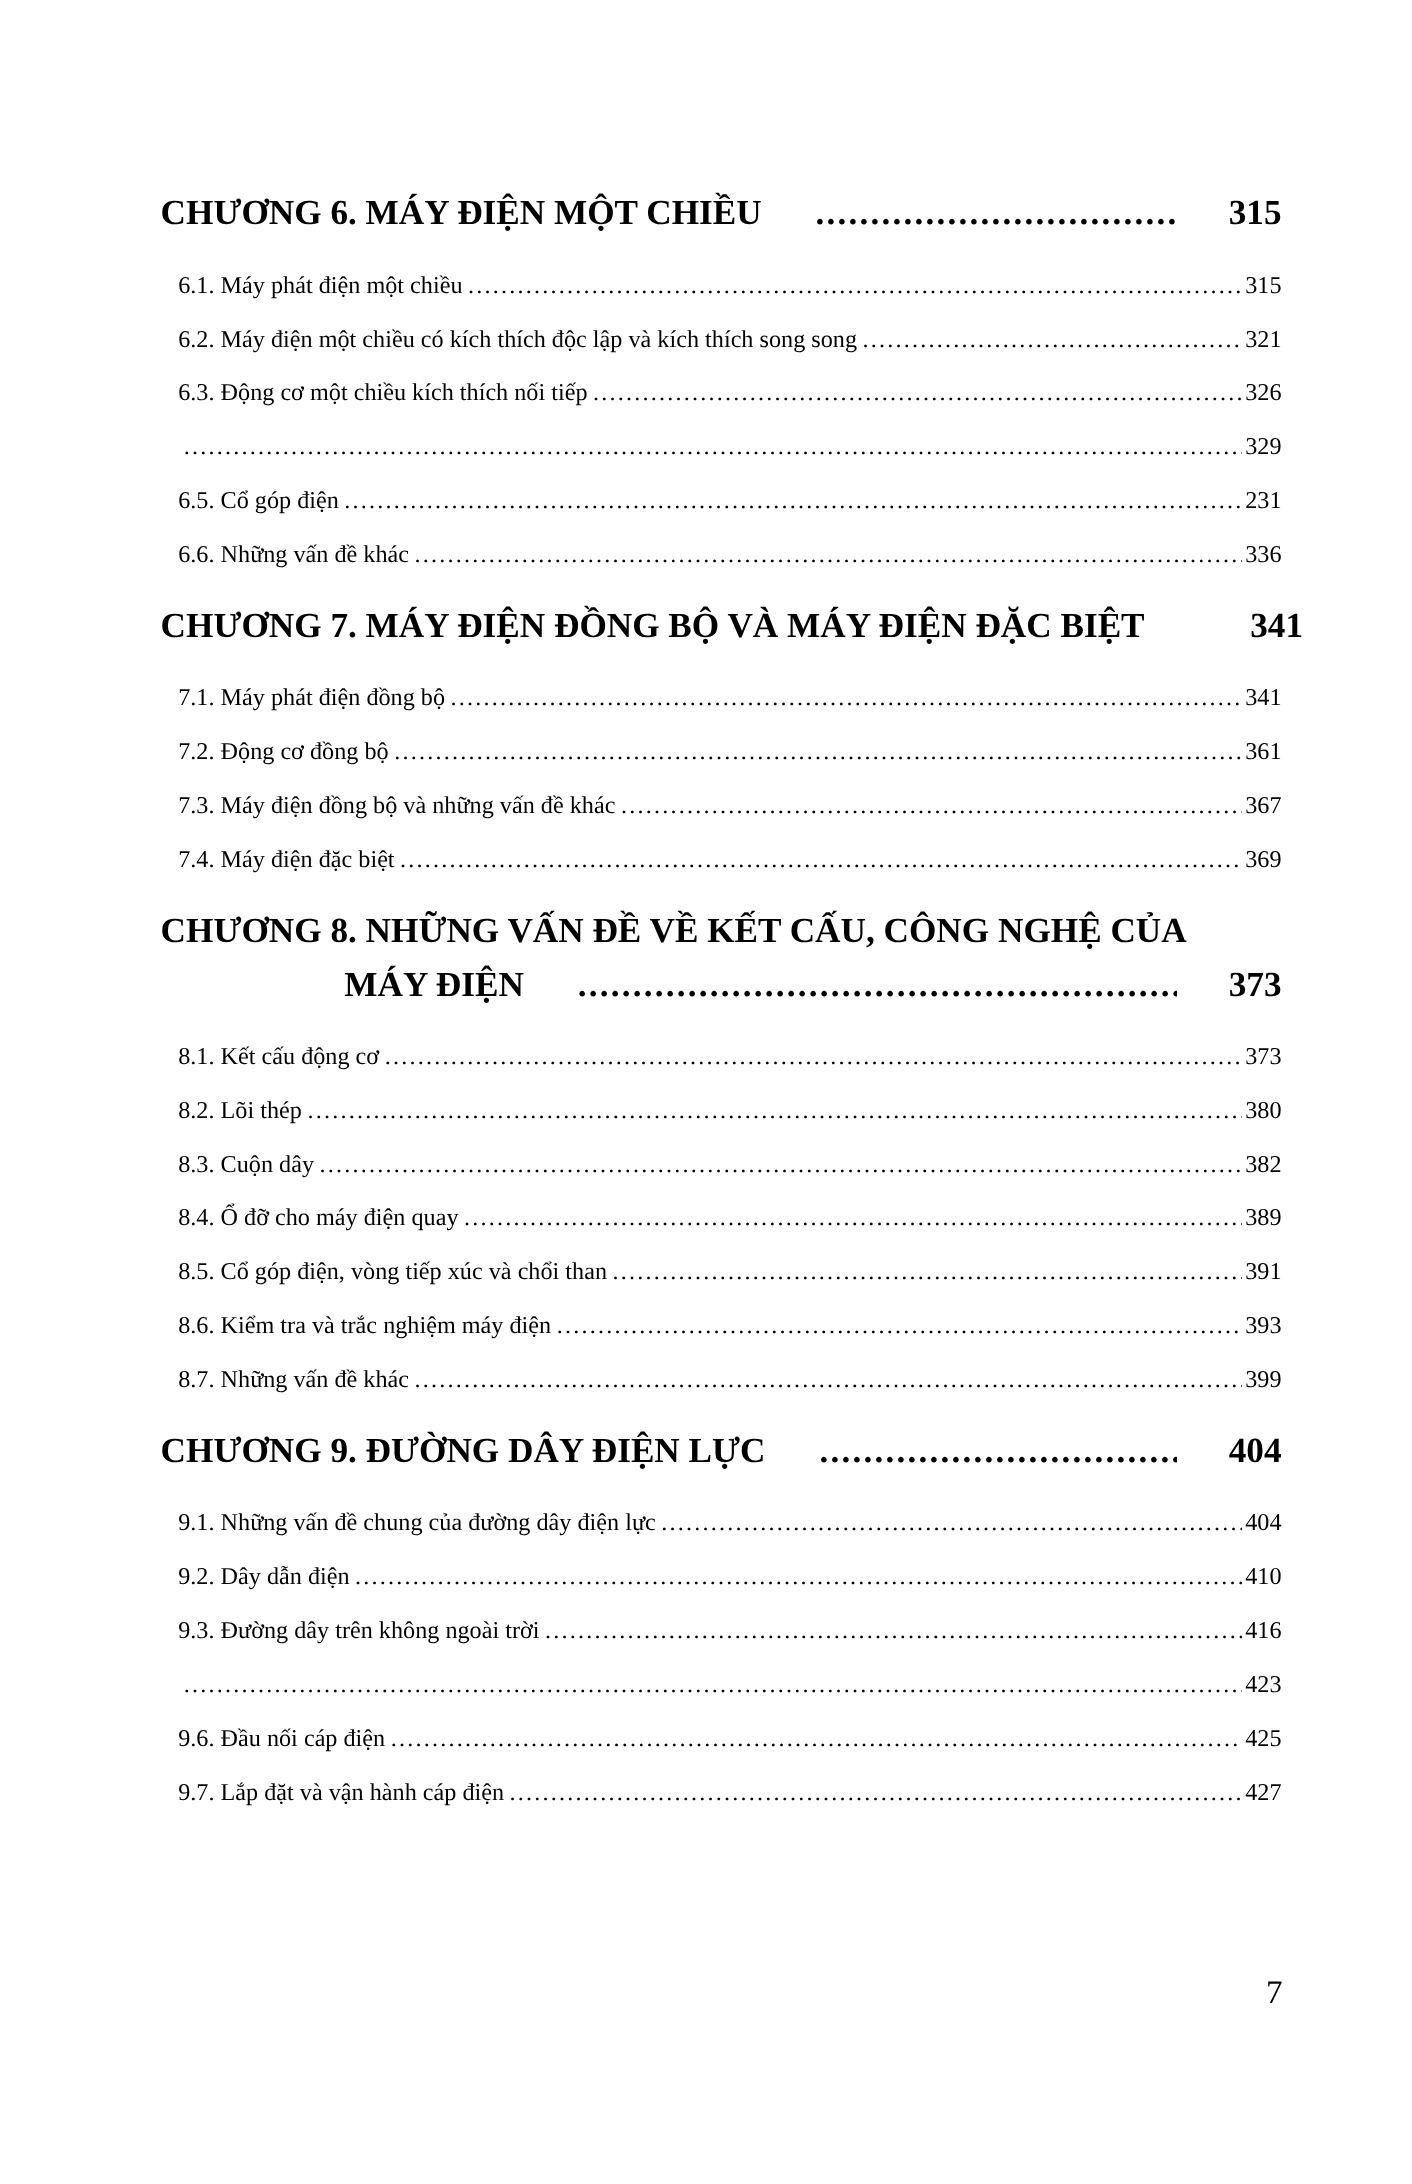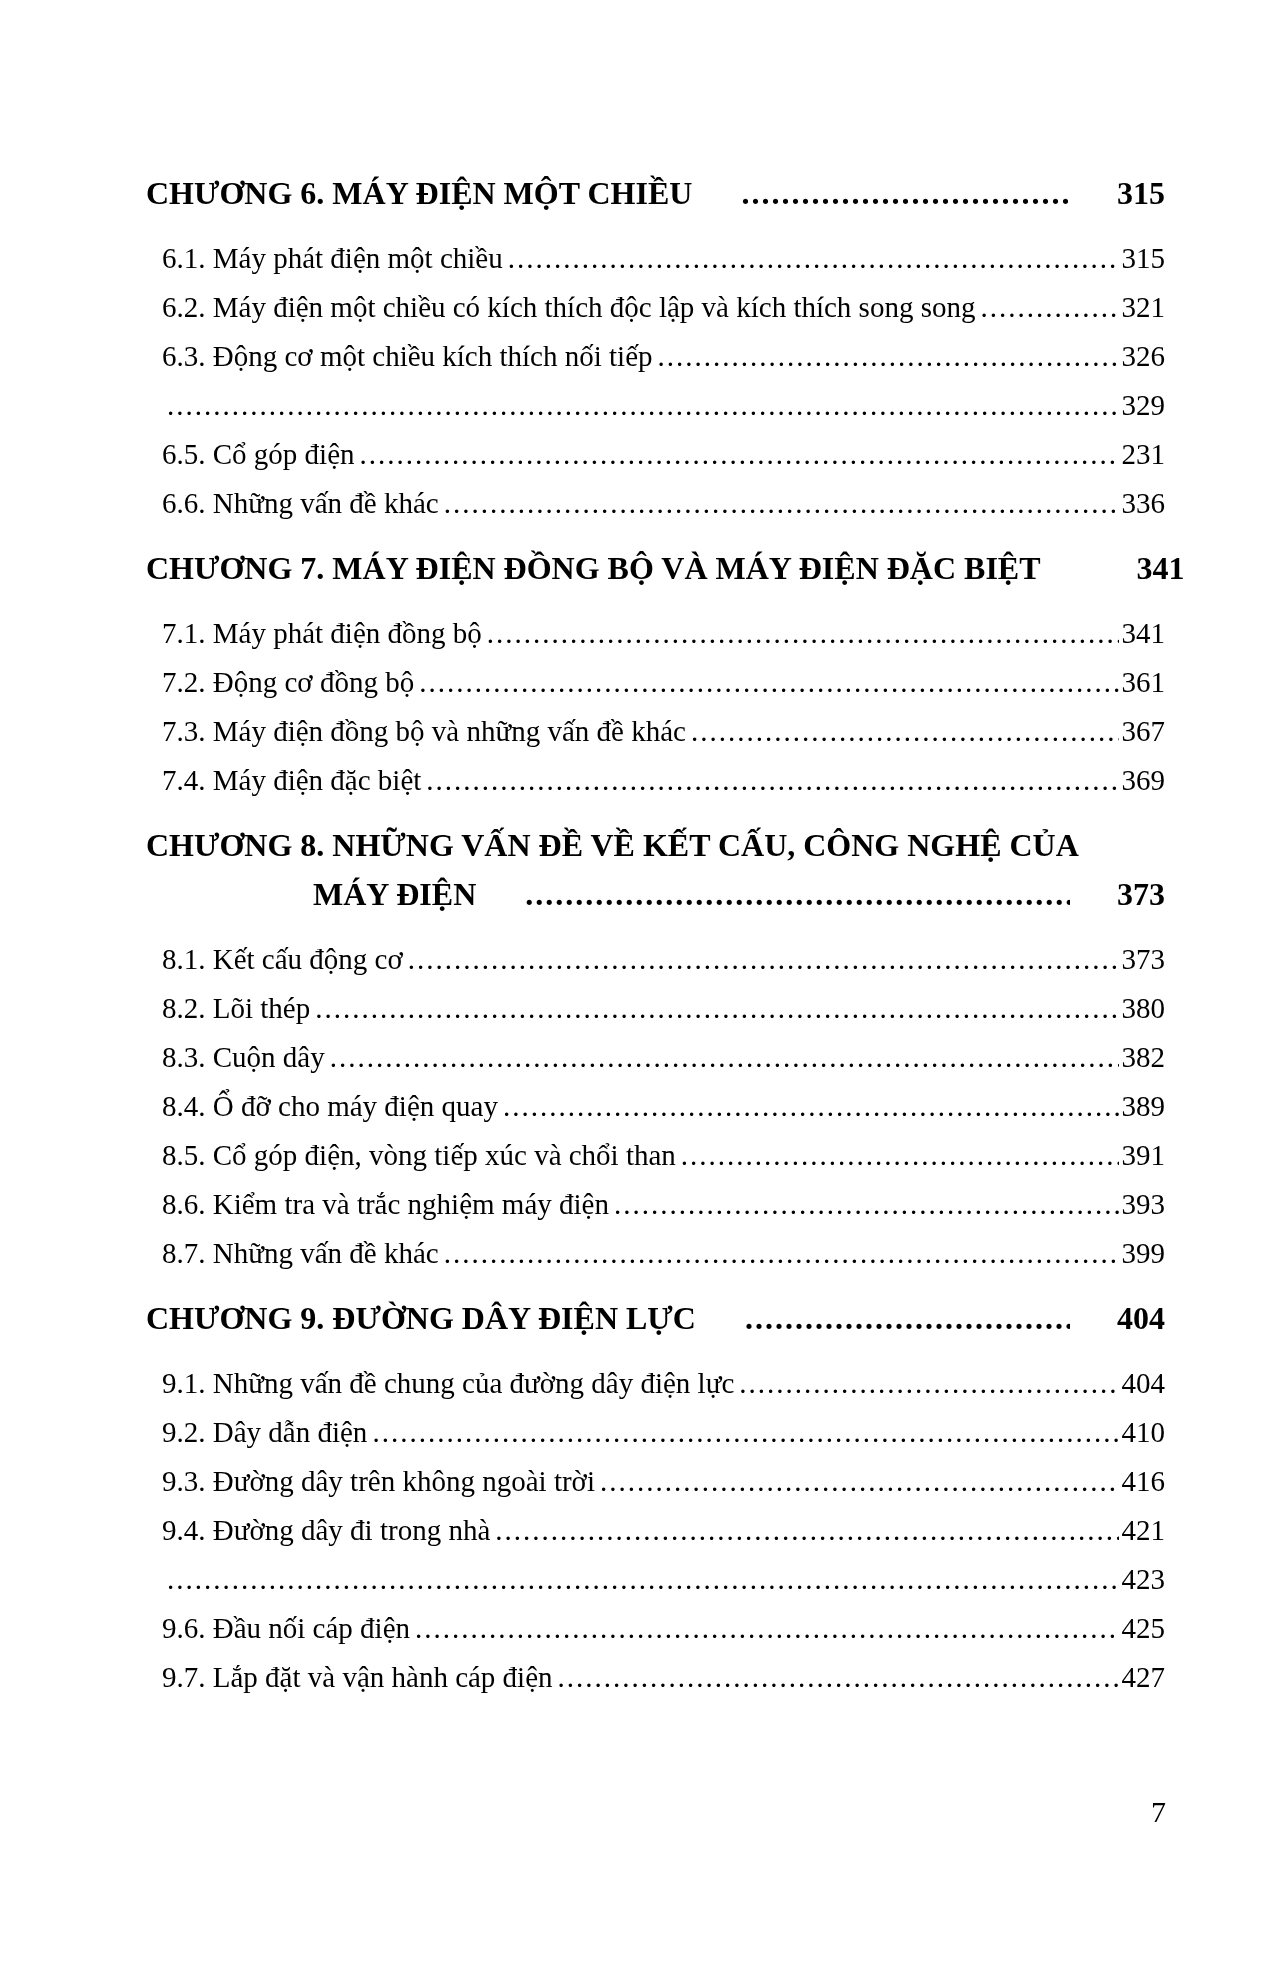--- a/index.html
+++ b/index.html
@@ -19,21 +19,21 @@
   }
   .toc {
     position: absolute;
     left: 146px;
     top: 169px;
     width: 1019px;
   }
   .row {
     display: flex;
     align-items: baseline;
-    font-size: 29px;
+    font-size: 22px;
     line-height: 49px;
     white-space: nowrap;
   }
   .row .title { flex: 0 0 auto; }
   .row .dots {
     flex: 1 1 auto;
     min-width: 0;
     overflow: hidden;
     white-space: nowrap;
     padding-left: 5px;
@@ -191,25 +191,20 @@
     <span class="title">9.2. Dây dẫn điện</span>
     <span class="dots"></span>
     <span class="pg">410</span>
   </div>
       <div class="row item">
     <span class="title">9.3. Đường dây trên không ngoài trời</span>
     <span class="dots"></span>
     <span class="pg">416</span>
   </div>
       <div class="row item">
-    <span class="title">9.4. Đường dây đi trong nhà</span>
-    <span class="dots"></span>
-    <span class="pg">421</span>
-  </div>
-      <div class="row item">
     <span class="dots"></span>
     <span class="pg">423</span>
   </div>
       <div class="row item">
     <span class="title">9.6. Đầu nối cáp điện</span>
     <span class="dots"></span>
     <span class="pg">425</span>
   </div>
       <div class="row item">
     <span class="title">9.7. Lắp đặt và vận hành cáp điện</span>

